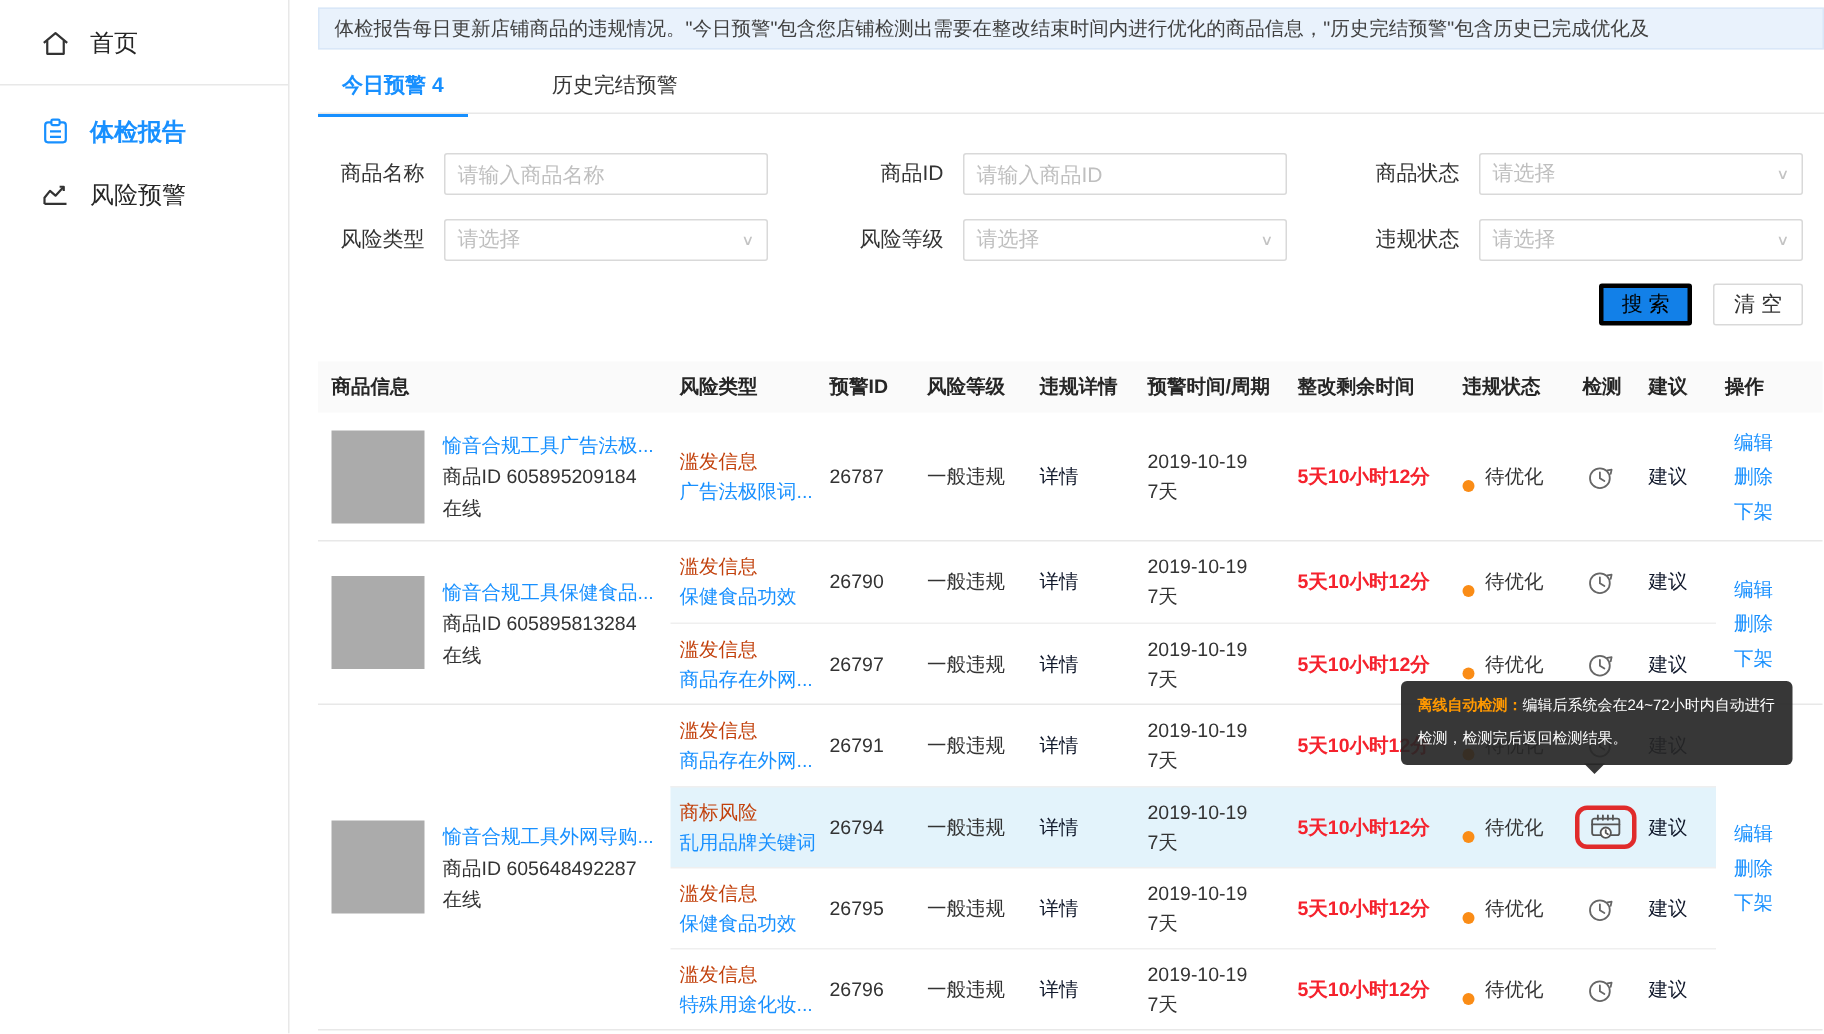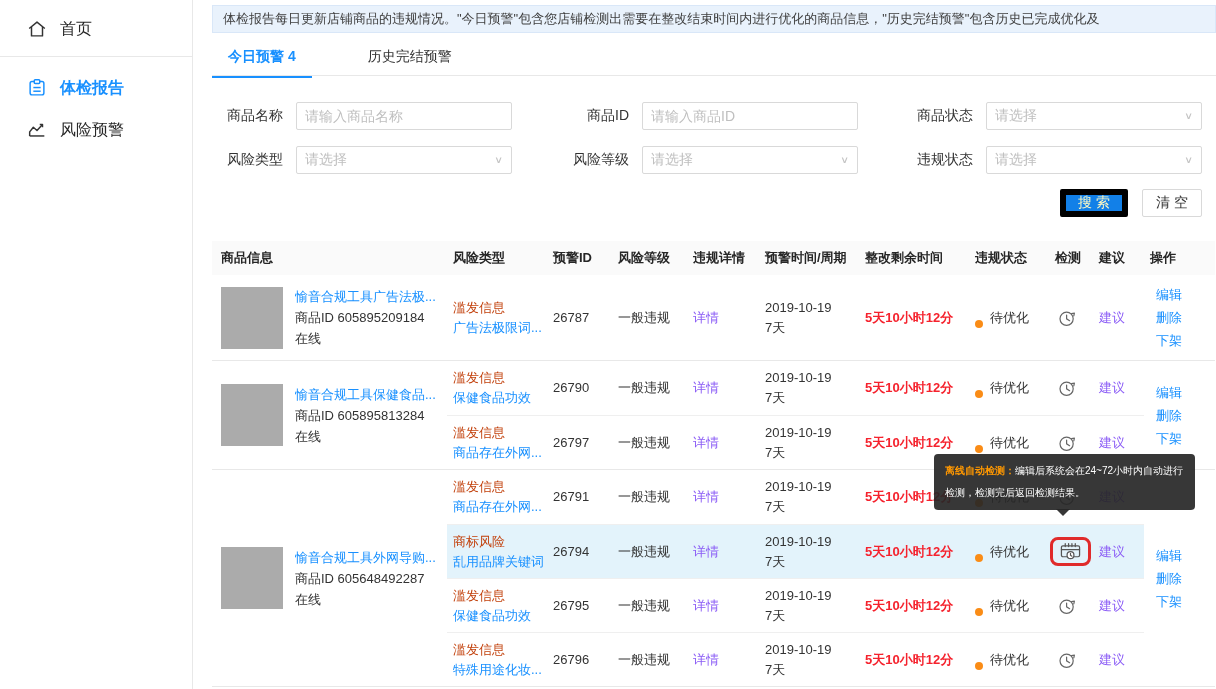--- a/index.html
+++ b/index.html
@@ -32,21 +32,21 @@
   .fcontrol { width:216px; height:28px; border:1px solid #d9d9d9; border-radius:2px; background:#fff;
     display:flex; align-items:center; padding:0 8px; position:relative; }
   .fcontrol input { border:none; outline:none; width:100%; font-size:14px; font-family:inherit; color:#333; background:transparent; }
   .fcontrol input::placeholder { color:#bfbfbf; }
   .sel-placeholder { font-size:14px; color:#bfbfbf; flex:1; }
   .caret { color:#c3c3c3; font-size:12px; transform:scaleY(.8); }
 
   .btn-row { display:flex; justify-content:flex-end; margin-top:15px; width:990px; gap:14px; }
   .btn { height:28px; min-width:60px; padding:0 12px; font-size:14px; border-radius:2px; cursor:pointer;
     display:inline-flex; align-items:center; justify-content:center; font-family:inherit; }
-  .btn-primary { background:#1280e8; color:#fef9c3; border:6px solid #000000; }
+  .btn-primary { background:#1280e8; color:#000000; border:3px solid #000000; }
   .btn-plain { background:#fff; color:#333; border:1px solid #d9d9d9; }
 
   
   .table { margin-top:24px; width:1003px; font-size:13px; }
   .thead { display:grid; grid-template-columns:235px 100px 65px 75px 72px 100px 110px 80px 44px 51px 71px;
     background:#fafafa; height:34px; align-items:center; font-weight:bold; color:#262626; }
   .thead .th { padding-left:6px; white-space:nowrap; }
   .thead .th0 { padding-left:9px; }
 
   .tgroup { display:flex; border-bottom:1px solid #e8e8e8; align-items:stretch; }
@@ -57,21 +57,21 @@
   .pid, .pstatus { color:#333; }
 
   .subrows { flex:1; display:flex; flex-direction:column; }
   .subrow { display:grid; grid-template-columns:100px 65px 75px 72px 100px 110px 80px 44px 51px;
     align-items:center; min-height:54px; flex:1; }
   .subrow + .subrow { border-top:1px solid #efefef; }
   .subrow.hl { background:#e3f3fb; }
   .cell { padding-left:6px; line-height:20px; }
   .risk-cat { color:#c2410c; }
   .risk-link { color:#1890ff; text-decoration:none; display:block; white-space:nowrap; overflow:hidden; cursor:pointer; }
-  .link { color:#8b5cf6; text-decoration:none; cursor:pointer; }
+  .link { color:#0f172a; text-decoration:none; cursor:pointer; }
   .remain { color:#f5222d; font-weight:bold; }
   .statusc { display:flex; align-items:flex-end; gap:7px; }
   .dot { width:8px; height:8px; border-radius:50%; background:#fa8c16; flex:none; }
   .detectc { display:flex; align-items:center; justify-content:flex-start; padding-left:8px; }
   .red-box { display:inline-flex; align-items:center; justify-content:center; border:3px solid #e02b2b;
     border-radius:8px; padding:1px 5px; margin-left:-7px; }
 
   .cell-actions { width:71px; flex:none; display:flex; flex-direction:column; justify-content:center; padding-left:12px; }
   .act-link { color:#1890ff; text-decoration:none; line-height:23px; cursor:pointer; font-size:13px; }
 

